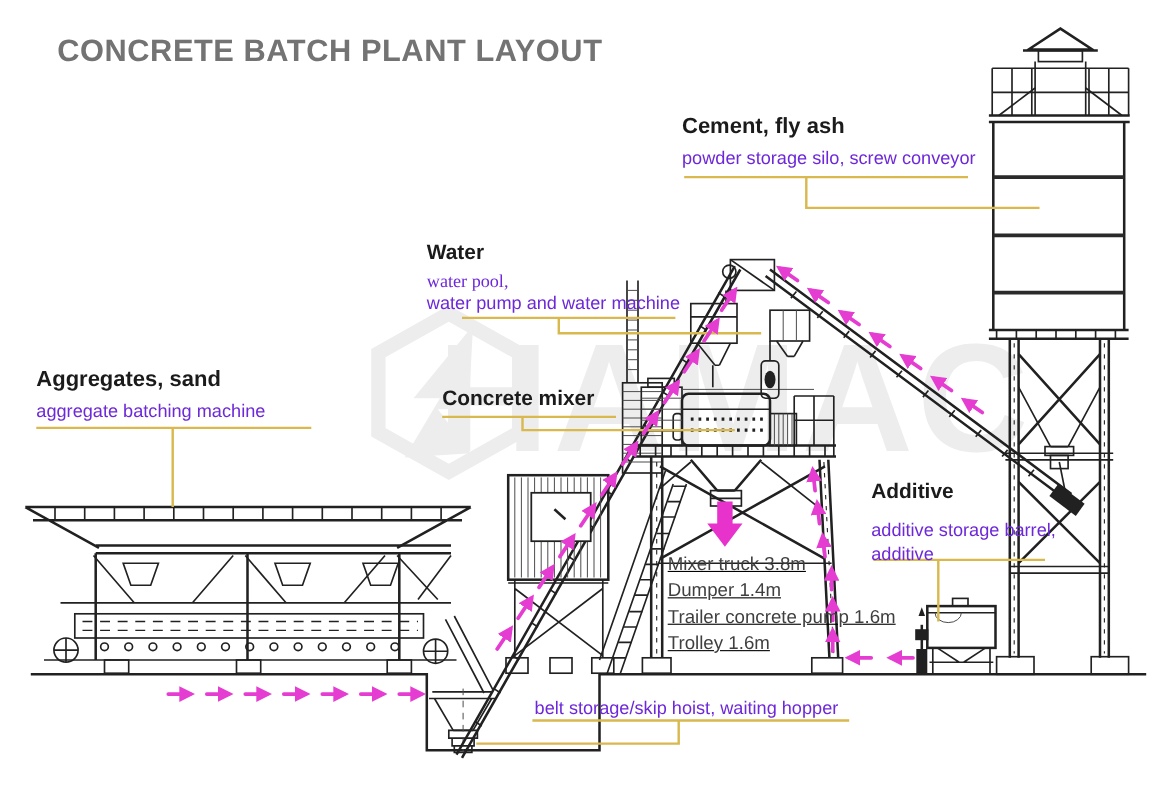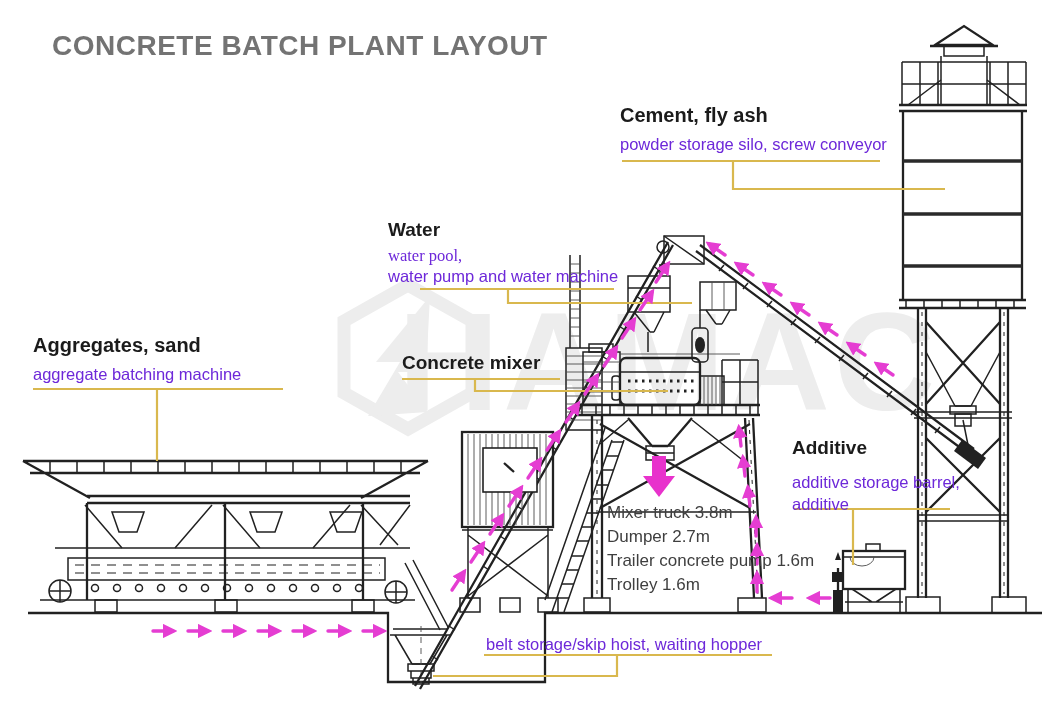--- a/index.html
+++ b/index.html
@@ -266,22 +266,22 @@
     <div class="d" style="margin-top:7px;">aggregate batching machine</div>
   </div>
 
   <div class="lbl h" style="left:402px;top:352px;">Concrete mixer</div>
 
   <div class="lbl" style="left:792px;top:437px;width:200px;">
     <div class="h">Additive</div>
     <div class="d" style="margin-top:12px;line-height:22px;">additive storage barrel, additive</div>
   </div>
 
-  <div class="lbl" style="left:607px;top:501px;">
+  <div class="lbl" style="left:607px;top:501px;text-decoration:underline;">
     <div class="clear-line">Mixer truck 3.8m</div>
-    <div class="clear-line">Dumper 2.7m</div>
+    <div class="clear-line">Dumper 1.4m</div>
     <div class="clear-line">Trailer concrete pump 1.6m</div>
     <div class="clear-line">Trolley 1.6m</div>
   </div>
 
   <div class="lbl d" style="left:486px;top:634px;">belt storage/skip hoist, waiting hopper</div>
 
 </div>
 
 </body></html>

